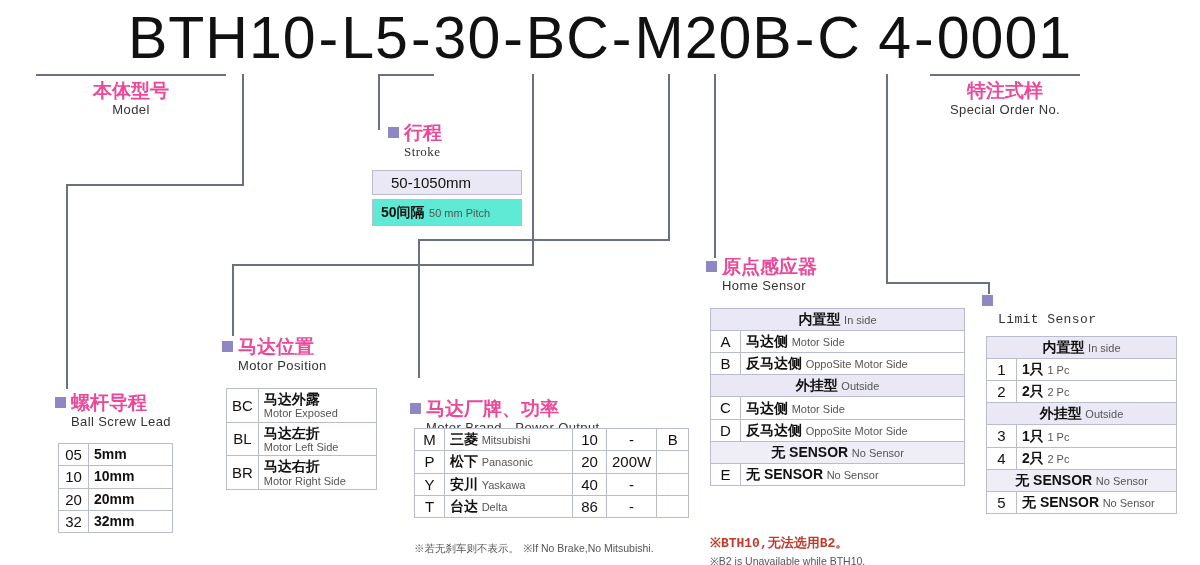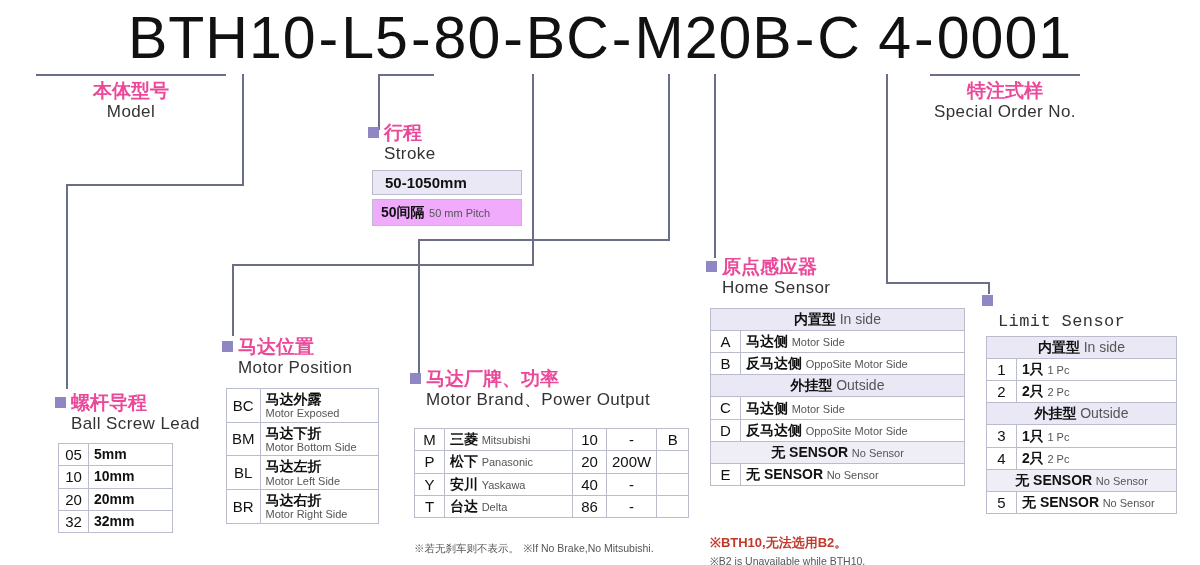--- a/index.html
+++ b/index.html
@@ -32,21 +32,21 @@
   .h { height:2px; }
   .v { width:2px; }
 
   
   .callout { position:absolute; }
   .callout .cn {
     font-size:19px; font-weight:bold; color:#ec4899; line-height:1.15;
     white-space:nowrap;
   }
   .callout .en {
-    font-size:17px; color:#333; line-height:1.2; letter-spacing:.4px;
+    font-size:13px; color:#333; line-height:1.2; letter-spacing:.4px;
     white-space:nowrap;
   }
   .callout .cn .sq {
     display:inline-block; width:11px; height:11px;
     background:#8f86c4; margin-right:5px; vertical-align:1px;
   }
   .callout.center { text-align:center; }
 
   
   table.opt {
@@ -63,46 +63,46 @@
   td.key {
     text-align:center; font-size:15px; color:#111; width:30px;
     background:#fff;
   }
   .cnv { font-size:14px; font-weight:bold; color:#111; white-space:nowrap;}
   .env { font-size:11px; color:#555; white-space:nowrap; }
   .hdr td {
     background:#e9e8f4; text-align:center; font-weight:bold;
   }
   .hdr .cnv { font-size:14px; }
-  .hdr .env { font-size:14px; font-weight:normal; }
+  .hdr .env { font-size:11px; font-weight:normal; }
   .band td {
     background:#efeef7;
   }
 
   
   .strokebox1 {
     background:#e9e8f4; border:1px solid #b9bccd;
-    font-size:15px; font-weight:bold; color:#111;
-    padding:3px 12px; display:inline-block;
+    font-size:15px; font-weight:normal; color:#111;
+    padding:3px 18px; display:inline-block;
   }
   .strokebox2 {
-    background:#f0abfc; border:1px solid #b9bccd;
+    background:#5eead4; border:1px solid #b9bccd;
     padding:3px 8px; display:inline-block; white-space:nowrap;
   }
   .strokebox2 .cnv { font-size:14px; }
   .strokebox2 .env { font-size:11px; }
 
   .note-red { font-size:13px; color:#c0392b; font-weight:bold; white-space:nowrap;}
   .note-gray { font-size:10.5px; color:#555; white-space:nowrap;}
 </style>
 </head>
 <body>
 
 <div id="partnum" class="abs">
-  <span class="seg">BTH10</span><span class="dash">-</span><span class="seg">L5</span><span class="dash">-</span><span class="seg">80</span><span class="dash">-</span><span class="seg">BC</span><span class="dash">-</span><span class="seg">M20B</span><span class="dash">-</span><span class="seg">C 4</span><span class="dash">-</span><span class="seg">0001</span>
+  <span class="seg">BTH10</span><span class="dash">-</span><span class="seg">L5</span><span class="dash">-</span><span class="seg">30</span><span class="dash">-</span><span class="seg">BC</span><span class="dash">-</span><span class="seg">M20B</span><span class="dash">-</span><span class="seg">C 4</span><span class="dash">-</span><span class="seg">0001</span>
 </div>
 
 <div class="line h abs" style="left:36px; top:74px; width:190px;"></div>
 
 <div class="line h abs" style="left:930px; top:74px; width:150px;"></div>
 
 <div class="line v abs" style="left:378px; top:74px; height:56px;"></div>
 <div class="line h abs" style="left:378px; top:74px; width:56px;"></div>
 
 <div class="line v abs" style="left:242px; top:74px; height:110px;"></div>
@@ -126,21 +126,21 @@
 <div class="callout center abs" style="left:36px; top:80px; width:190px;">
   <div class="cn">本体型号</div>
   <div class="en">Model</div>
 </div>
 
 <div class="callout center abs" style="left:925px; top:80px; width:160px;">
   <div class="cn">特注式样</div>
   <div class="en">Special Order No.</div>
 </div>
 
-<div class="callout abs" style="left:368px; top:122px;">
+<div class="callout abs" style="left:388px; top:122px;font-family:Liberation Serif, serif;">
   <div class="cn">
     <span class="sq"></span><span>行程</span>
   </div>
   <div class="en" style="margin-left:16px;">Stroke</div>
 </div>
 <div class="abs" style="left:372px; top:170px;">
   <span class="strokebox1" style="width:150px;">50-1050mm</span>
 </div>
 <div class="abs" style="left:372px; top:199px;">
   <span class="strokebox2" style="width:150px;">
@@ -185,44 +185,37 @@
 <table class="opt abs" style="left:226px; top:388px;">
   <tbody>
       <tr>
     <td class="key">BC</td>
     <td style="width:118px;margin-top:20px;">
       <div class="cnv">马达外露</div>
       <div class="env">Motor Exposed</div>
     </td>
   </tr>
   <tr>
-    <td class="key">BM</td>
-    <td>
-      <div class="cnv">马达下折</div>
-      <div class="env">Motor Bottom Side</div>
-    </td>
-  </tr>
-  <tr>
     <td class="key">BL</td>
     <td>
       <div class="cnv">马达左折</div>
       <div class="env">Motor Left Side</div>
     </td>
   </tr>
   <tr>
     <td class="key">BR</td>
     <td>
       <div class="cnv">马达右折</div>
       <div class="env">Motor Right Side</div>
     </td>
   </tr>
 </tbody>
   </table>
 
-<div class="callout abs" style="left:410px; top:368px;">
+<div class="callout abs" style="left:410px; top:398px;">
   <div class="cn">
     <span class="sq"></span><span>马达厂牌、功率</span>
   </div>
   <div class="en" style="margin-left:16px;">Motor Brand、Power Output</div>
 </div>
 <table class="opt abs" style="left:414px; top:428px;">
   <tbody>
       <tr>
     <td class="key">M</td>
     <td style="width:128px;">
@@ -267,21 +260,21 @@
   </table>
 <div class="abs" style="left:414px; top:538px;">
   <span class="note-gray">※若无刹车则不表示。</span>
   <span class="note-gray">※If No Brake,No Mitsubishi.</span>
 </div>
 
 <div class="callout abs" style="left:706px; top:256px;">
   <div class="cn">
     <span class="sq"></span><span>原点感应器</span>
   </div>
-  <div class="en" style="margin-left:16px;text-align:center;">Home Sensor</div>
+  <div class="en" style="margin-left:16px;">Home Sensor</div>
 </div>
 <table class="opt abs" style="left:710px; top:308px;">
   <tbody>
       <tr class="hdr">
     <td colspan="2" style="width:254px;">
       <span class="cnv">内置型</span>
       <span class="env">In side</span>
     </td>
   </tr>
   <tr>
@@ -326,21 +319,21 @@
   </tr>
   <tr>
     <td class="key">E</td>
     <td>
       <span class="cnv">无 SENSOR</span>
       <span class="env">No Sensor</span>
     </td>
   </tr>
 </tbody>
   </table>
-<div class="abs" style="left:710px; top:533px;">
+<div class="abs" style="left:710px; top:533px;font-family:Liberation Mono, monospace;">
   <span class="note-red">※BTH10,无法选用B2。</span>
 </div>
 <div class="abs" style="left:710px; top:551px;">
   <span class="note-gray">※B2 is Unavailable while BTH10.</span>
 </div>
 
 <div class="callout abs" style="left:982px; top:290px;">
   <div class="cn">
     <span class="sq"></span>
   </div>

